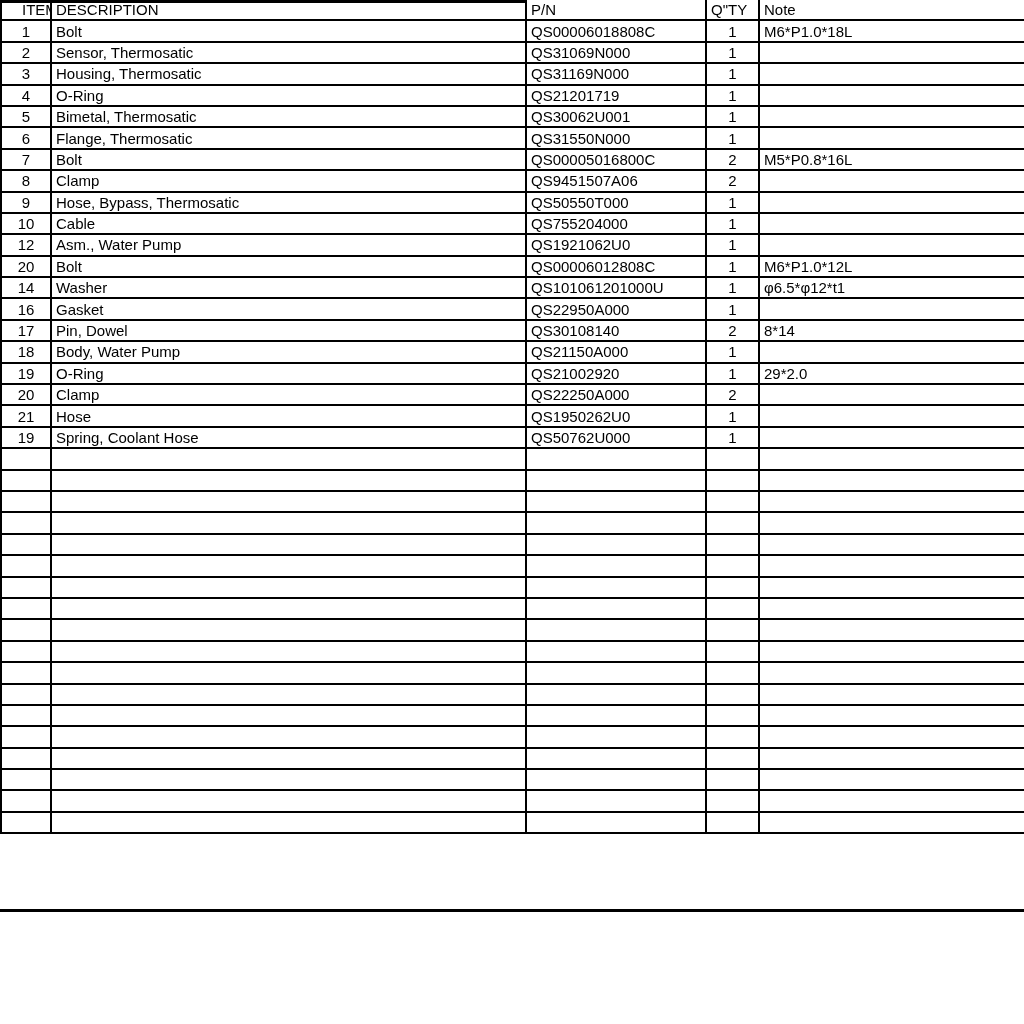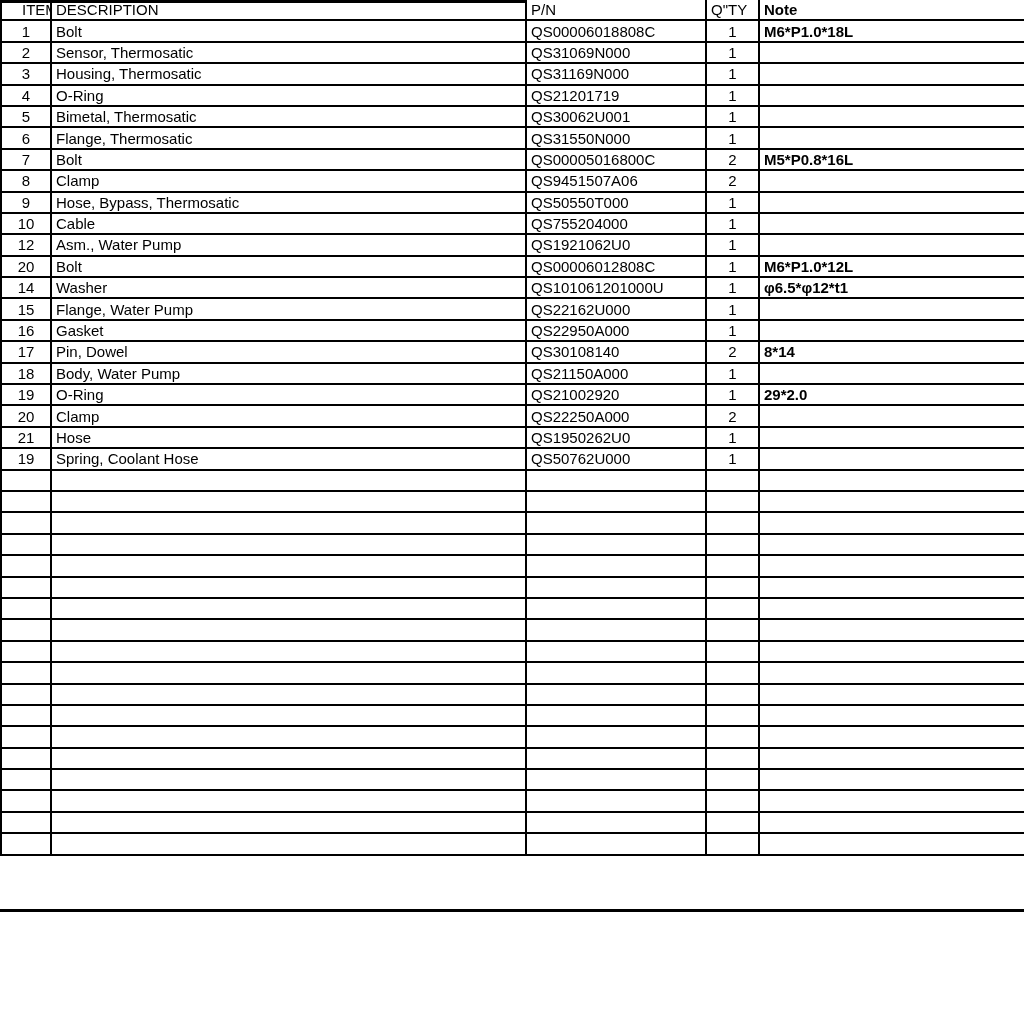--- a/index.html
+++ b/index.html
@@ -37,21 +37,21 @@
     height: 19.4px;
     padding: 0 4px;
     white-space: nowrap;
     overflow: hidden;
     text-align: left;
     vertical-align: middle;
   }
   
   table.parts tr:first-child th { border-top: none; }
   table.parts th:last-child,
-  table.parts td:last-child { border-right: none; font-weight: bold; }
+  table.parts td:last-child { border-right: none; }
 
   table.parts td.c-item,
   table.parts td.c-qty { text-align: center; }
   table.parts th.h-item { text-align: right; padding-left: 20px; }
 
   
   .top-partial-rule {
     position: absolute;
     top: 0;
     left: 0;
@@ -177,27 +177,20 @@
           <td class="c-note">M6*P1.0*12L</td>
         </tr>
         <tr>
           <td class="c-item">14</td>
           <td class="c-description">Washer</td>
           <td class="c-pn">QS101061201000U</td>
           <td class="c-qty">1</td>
           <td class="c-note">φ6.5*φ12*t1</td>
         </tr>
         <tr>
-          <td class="c-item">15</td>
-          <td class="c-description">Flange, Water Pump</td>
-          <td class="c-pn">QS22162U000</td>
-          <td class="c-qty">1</td>
-          <td class="c-note"></td>
-        </tr>
-        <tr>
           <td class="c-item">16</td>
           <td class="c-description">Gasket</td>
           <td class="c-pn">QS22950A000</td>
           <td class="c-qty">1</td>
           <td class="c-note"></td>
         </tr>
         <tr>
           <td class="c-item">17</td>
           <td class="c-description">Pin, Dowel</td>
           <td class="c-pn">QS30108140</td>

